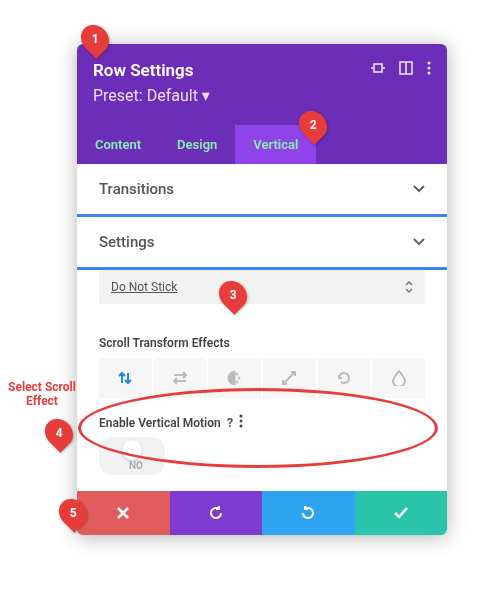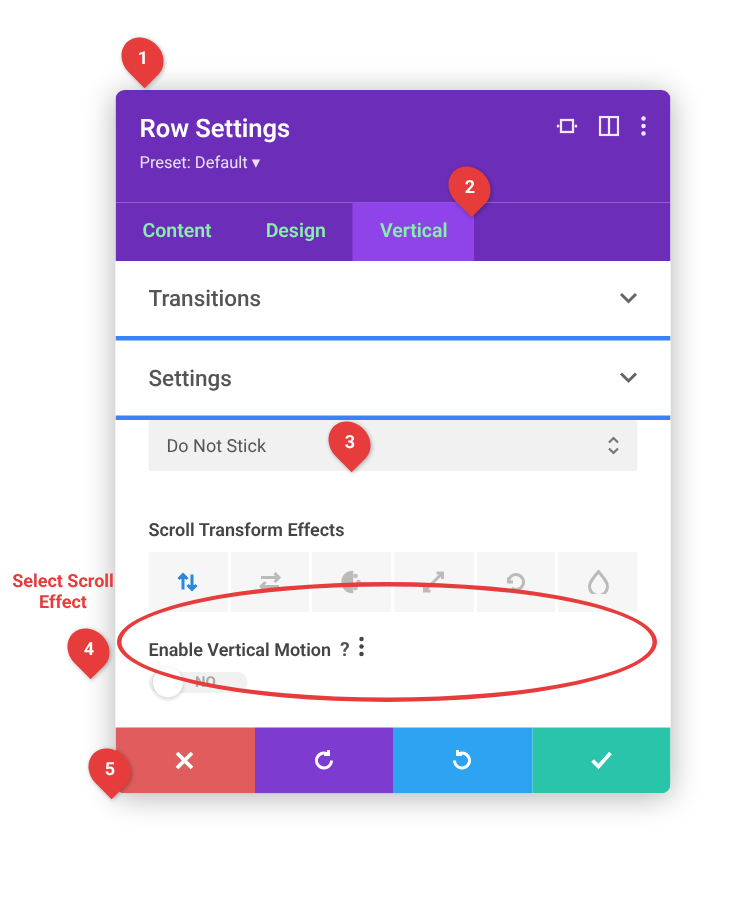--- a/index.html
+++ b/index.html
@@ -1,44 +1,44 @@
 <!DOCTYPE html>
 <html><head>
 <meta charset="utf-8">
 <style>
   * { box-sizing: border-box; margin: 0; padding: 0; font-family: -apple-system, BlinkMacSystemFont, "Segoe UI", Roboto, sans-serif; }
   body { background: #fff; width: 504px; height: 607px; position: relative; overflow: hidden; }
-  .panel { position: absolute; left: 77px; top: 60px; width: 370px; background: #fff; box-shadow: 0 2px 20px rgba(0,0,0,0.3); border-radius: 6px; overflow: hidden; }
+  .panel { position: absolute; left: 77px; top: 44px; width: 370px; background: #fff; box-shadow: 0 2px 20px rgba(0,0,0,0.3); border-radius: 6px; overflow: hidden; }
   .header { background: #6c2eb9; color: #fff; padding: 16px 16px 0; }
   .header-top { display: flex; align-items: center; justify-content: space-between; }
   .title { font-size: 17px; font-weight: 600; }
   .header-icons { display: flex; gap: 14px; align-items: center; }
   .header-icons span { cursor: pointer; font-size: 15px; opacity: 0.9; }
-  .preset { font-size: 11px; opacity: 0.85; margin-top: 6px; padding-bottom: 20px; }
+  .preset { font-size: 16px; opacity: 0.85; margin-top: 6px; padding-bottom: 20px; }
   .tabs { display: flex; background: #6c2eb9; }
   .tab { flex: 0 0 auto; padding: 12px 18px; font-size: 13px; color: #86efac; cursor: pointer; font-weight: 600; }
   .tab.active { background: #8e44e8; }
   .body { background: #fff; padding: 0; }
   .accordion { border-bottom: 3px solid #3b82f6; }
   .acc-head { display: flex; justify-content: space-between; align-items: center; padding: 16px 22px; cursor: pointer; }
   .acc-title { font-size: 15px; color: #555; font-weight: 500; }
   .acc-title.active { color: #2b87da; font-weight: 600; }
   .chev { color: #555; font-size: 12px; }
   .chev.up { color: #2b87da; }
   .acc-body { padding: 0 22px 16px; }
   .field-label { font-size: 12px; font-weight: 600; color: #444; margin: 10px 0 8px; }
-  .dropdown { background: #f1f1f1; padding: 10px 12px; font-size: 12px; color: #555; display: flex; justify-content: space-between; align-items: center; cursor: pointer; border-radius: 2px; }
+  .dropdown { background: #f1f1f1; padding: 10px 12px; font-size: 12px; color: #555; display: flex; justify-content: space-between; align-items: center; cursor: pointer; border-radius: 2px; text-decoration: underline; }
   .dd-caret { font-size: 11px; color: #666; display: flex; flex-direction: column; line-height: 6px; }
   .effect-grid { display: flex; gap: 0; margin-top: 8px; }
   .effect-btn { flex: 1; height: 40px; background: #f6f6f6; display: flex; align-items: center; justify-content: center; cursor: pointer; border-right: 2px solid #fff; }
   .effect-btn:last-child { border-right: none; }
   .effect-btn.active svg { stroke: #2b87da; fill: #2b87da; }
   .effect-btn svg { stroke: #bbb; fill: none; }
   .enable-row { display: flex; align-items: center; gap: 6px; margin-top: 16px; }
-  .toggle { display: inline-flex; align-items: center; background: #f1f1f1; border-radius: 14px; padding: 3px; width: 66px; height: 14px; cursor: pointer; margin-top: 6px; }
+  .toggle { display: inline-flex; align-items: center; background: #f1f1f1; border-radius: 14px; padding: 3px; width: 66px; height: 38px; cursor: pointer; margin-top: 6px; flex-direction: column; }
   .toggle-knob { width: 20px; height: 20px; background: #fff; border-radius: 50%; box-shadow: 0 1px 3px rgba(0,0,0,0.2); }
   .toggle-label { font-size: 10px; font-weight: 700; color: #aaa; margin-left: 8px; }
   .footer { display: flex; height: 44px; }
   .footer-btn { flex: 1; display: flex; align-items: center; justify-content: center; color: #fff; cursor: pointer; font-size: 15px; }
   .footer-btn.cancel { background: #e15d5d; }
   .footer-btn.undo { background: #7e3bd0; }
   .footer-btn.redo { background: #2ea3f2; }
   .footer-btn.save { background: #29c4a9; }
   .dots-v { display: inline-block; letter-spacing: -2px; }
   .acc-head .dots-v { color: #2b87da; margin-left: 6px; font-size: 14px; }

